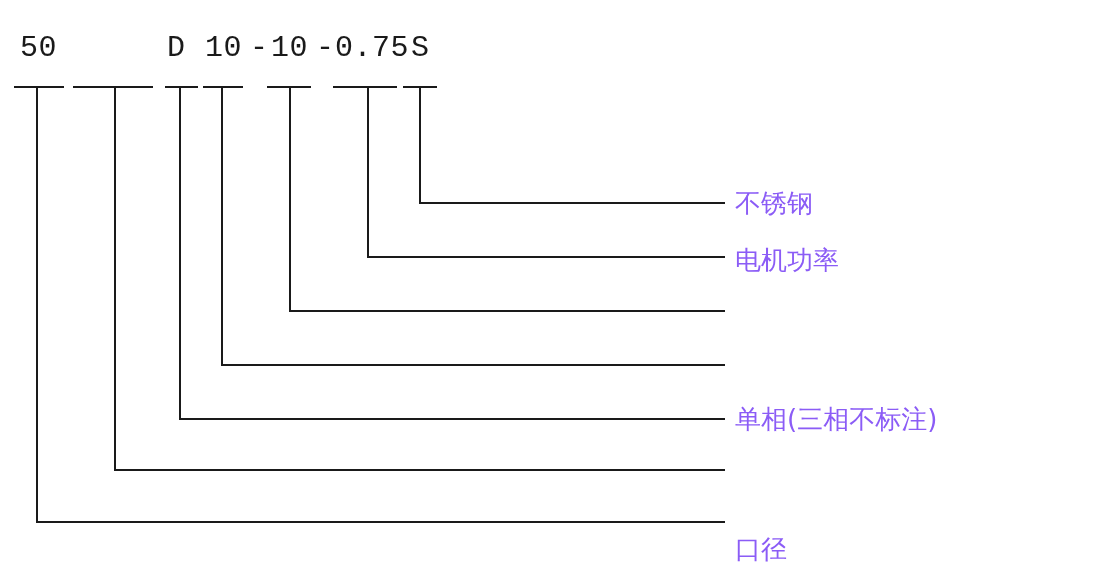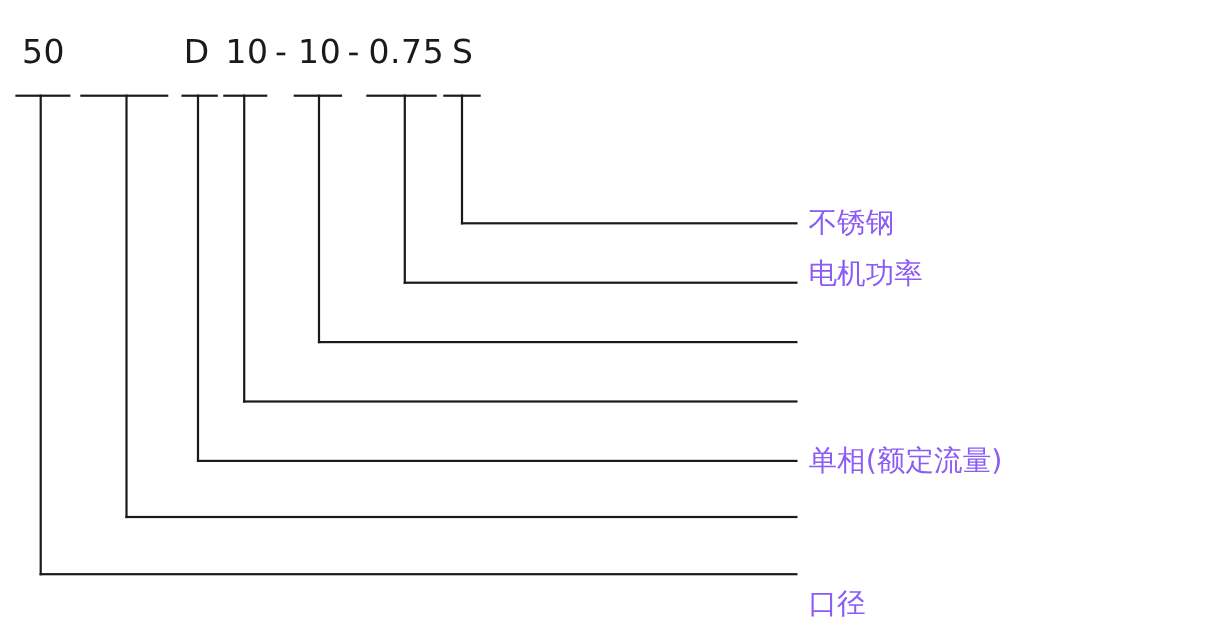--- a/index.html
+++ b/index.html
@@ -17,20 +17,21 @@
   }
   .code-token {
     position: absolute;
     top: 28px;
     height: 40px;
     line-height: 40px;
     font-size: 30px;
     color: #1a1a1a;
     letter-spacing: 0.5px;
     white-space: nowrap;
+    font-family: Liberation Mono, monospace;
   }
   .line {
     position: absolute;
     background: #1a1a1a;
   }
   .hline { height: 2px; }
   .vline { width: 2px; }
   .tick  { height: 2px; top: 86px; }
   .label {
     position: absolute;
@@ -74,17 +75,17 @@
 
   <div class="line hline" style="left:419px; top:202px; width:306px"></div>
   <div class="line hline" style="left:367px; top:256px; width:358px"></div>
   <div class="line hline" style="left:289px; top:310px; width:436px"></div>
   <div class="line hline" style="left:221px; top:364px; width:504px"></div>
   <div class="line hline" style="left:179px; top:418px; width:546px"></div>
   <div class="line hline" style="left:114px; top:469px; width:611px"></div>
   <div class="line hline" style="left:36px;  top:521px; width:689px"></div>
 
   <div class="label" style="top:187px">不锈钢</div>
-  <div class="label" style="top:233px">电机功率</div>
-  <div class="label" style="top:403px">单相(额定流量)</div>
+  <div class="label" style="top:244px">电机功率</div>
+  <div class="label" style="top:403px">单相(三相不标注)</div>
   <div class="label" style="top:533px">口径</div>
 
 </div>
 
 </body></html>

